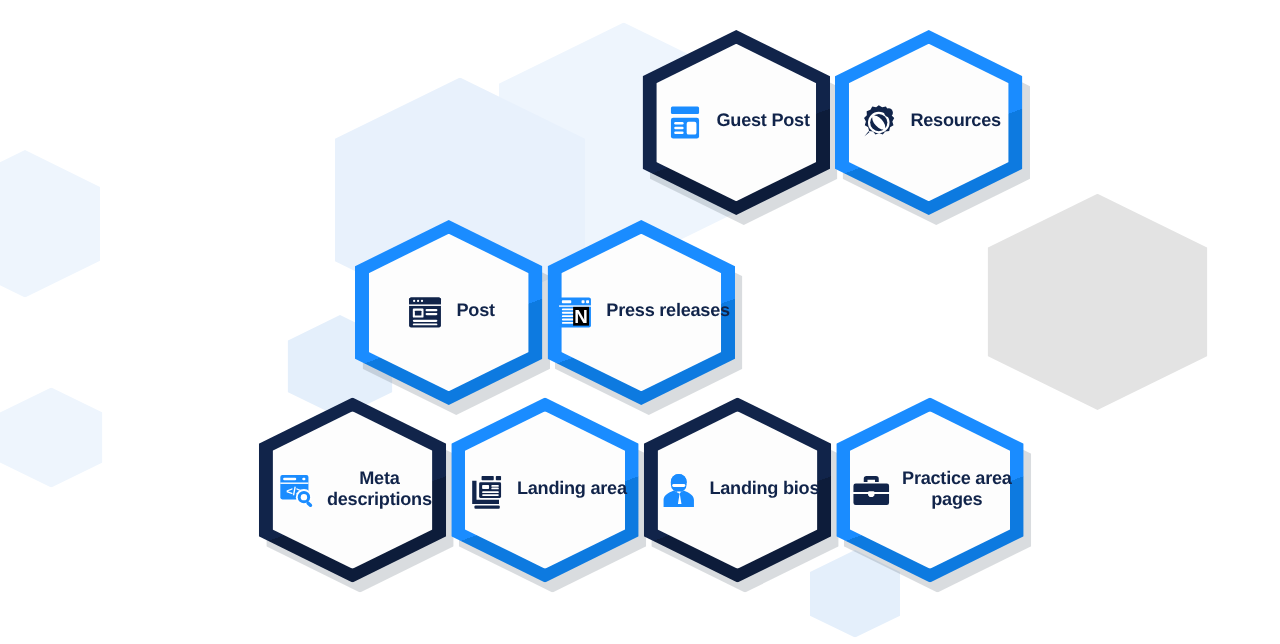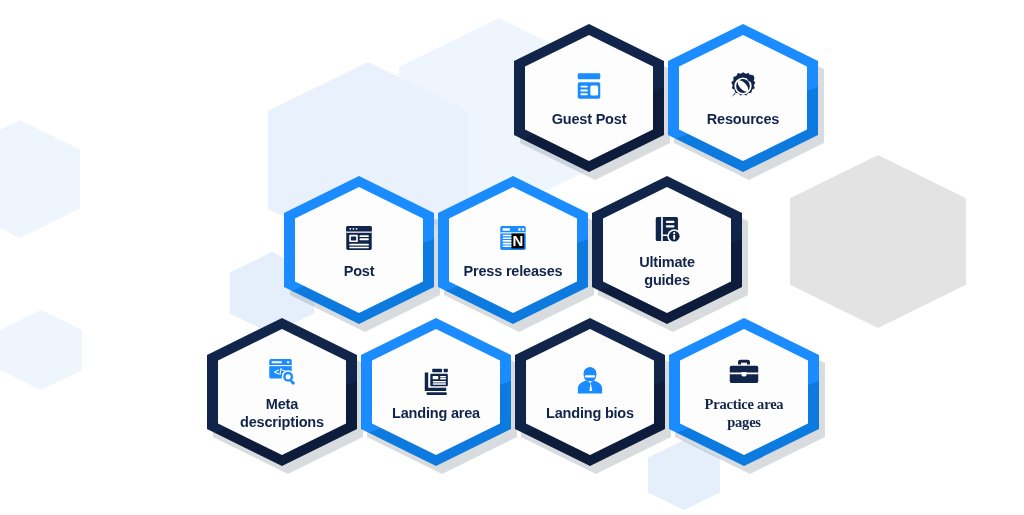--- a/index.html
+++ b/index.html
@@ -67,21 +67,21 @@
     background: #fdfdfd;
   }
 
   .hex-content {
     position: absolute;
     left: 0;
     top: 0;
     width: 150px;
     height: 148px;
     display: flex;
-    flex-direction: column;
+    flex-direction: row;
     align-items: center;
     justify-content: center;
     gap: 7px;
   }
 
   .hex-icon {
     width: 36px;
     height: 36px;
     display: block;
     flex: none;
@@ -158,21 +158,21 @@
           <path d="M24 7 a8.4 8.4 0 0 1 8.4 8.4 v2.6 a8.4 8.4 0 0 1 -16.8 0 v-2.6 A8.4 8.4 0 0 1 24 7z"></path>
            <path d="M15.6 15.4 a8.4 8.4 0 0 1 16.8 0 v1.2 h-16.8z"></path>
            <rect x="17" y="17.6" width="14" height="3.1" rx="1.5" fill="#fff"></rect>
            <path d="M18.6 24.6 L24 27.4 L29.4 24.6 l2.2 .9 c5.6 2.2 8.6 5.2 8.6 9.2 V42 h-32.4 v-7.3 c0-4 3-7 8.6-9.2z"></path>
            <path d="M21.8 25.6 h4.4 l-1.1 2.4 1.8 10.8 h-3.8 l1.8-10.8z" fill="#fff"></path>
            <path d="M24 27.6 L19 25.4 l-1 1.4 5 3.4 5-3.4 -1-1.4z" fill="#fff" opacity="0"></path>
         </svg>
         <div class="hex-label">Landing bios</div>
       </div>
     </div>
-    <div class="hex-card" style="left: 669px; top: 318px; font-family: Liberation Serif, serif;">
+    <div class="hex-card" style="left: 669px; top: 318px;">
       <div class="hex-shadow"></div>
       <div class="hex-outer" style="background: linear-gradient(160deg, rgb(26, 140, 255) 0%, rgb(26, 140, 255) 58%, rgb(13, 122, 224) 58%, rgb(13, 122, 224) 100%);"></div>
       <div class="hex-inner"></div>
       <div class="hex-content">
         <svg viewBox="0 0 48 48" class="hex-icon" fill="#11244a">
           <path d="M19 9 h10 a3 3 0 0 1 3 3 v3.4 h-4 v-2.4 h-8 v2.4 h-4 V12 a3 3 0 0 1 3-3z"></path>
            <path d="M7.4 17 h33.2 a2.4 2.4 0 0 1 2.4 2.4 v6.6 h-38 v-6.6 A2.4 2.4 0 0 1 7.4 17z"></path>
            <path d="M5 28.2 h16.6 v2.2 a1 1 0 0 0 1 1 h2.8 a1 1 0 0 0 1-1 v-2.2 H43 v9.4 a2.4 2.4 0 0 1 -2.4 2.4 H7.4 A2.4 2.4 0 0 1 5 37.6z"></path>
            <rect x="20.6" y="25.2" width="6.8" height="5.2" rx="1.2" fill="#fff"></rect>
         </svg>
@@ -217,40 +217,20 @@
            <rect x="10" y="23.2" width="28" height="2.1" rx="1" fill="#fff"></rect>
            <rect x="10" y="26.8" width="28" height="2.1" rx="1" fill="#fff"></rect>
            <rect x="10" y="30.4" width="28" height="2.1" rx="1" fill="#fff"></rect>
            <rect x="10" y="34" width="28" height="2.1" rx="1" fill="#fff"></rect>
            <rect x="22" y="18" width="17" height="20" fill="currentColor"></rect>
            <text x="30.5" y="35" font-family="Liberation Sans, sans-serif" font-size="20" font-weight="bold" fill="#fff" text-anchor="middle">N</text>
         </svg>
         <div class="hex-label">Press releases</div>
       </div>
     </div>
-    <div class="hex-card" style="left: 592px; top: 176px;">
-      <div class="hex-shadow"></div>
-      <div class="hex-outer" style="background: linear-gradient(160deg, rgb(17, 36, 74) 0%, rgb(17, 36, 74) 58%, rgb(13, 28, 58) 58%, rgb(13, 28, 58) 100%);"></div>
-      <div class="hex-inner"></div>
-      <div class="hex-content">
-        <svg viewBox="0 0 48 48" class="hex-icon" fill="#11244a">
-          <path d="M11 8 h5.2 v32 h-5.2 a2 2 0 0 1 -2-2 v-28 a2 2 0 0 1 2-2z"></path>
-           <path d="M18.4 8 h18 a2.2 2.2 0 0 1 2.2 2.2 v21 h-20.2z"></path>
-           <rect x="22.4" y="13" width="11.6" height="3" rx="1.5" fill="#fff"></rect>
-           <rect x="22.4" y="19" width="11.6" height="3" rx="1.5" fill="#fff"></rect>
-           <path d="M18.4 33.4 h20.2 v4.4 a2.2 2.2 0 0 1 -2.2 2.2 h-18z"></path>
-           <circle cx="33.6" cy="33.6" r="9.2" fill="#fff"></circle>
-           <circle cx="33.6" cy="33.6" r="7.2"></circle>
-           <circle cx="33.6" cy="29.6" r="1.5" fill="#fff"></circle>
-           <rect x="32.3" y="31.8" width="2.6" height="6.6" rx="1.3" fill="#fff"></rect>
-        </svg>
-        <div class="hex-label">Ultimate
-guides</div>
-      </div>
-    </div>
     <div class="hex-card" style="left: 514px; top: 24px;">
       <div class="hex-shadow"></div>
       <div class="hex-outer" style="background: linear-gradient(160deg, rgb(17, 36, 74) 0%, rgb(17, 36, 74) 58%, rgb(13, 28, 58) 58%, rgb(13, 28, 58) 100%);"></div>
       <div class="hex-inner"></div>
       <div class="hex-content">
         <svg viewBox="0 0 48 48" class="hex-icon" fill="#1a8cff">
           <rect x="9" y="7" width="30" height="8" rx="1.6"></rect>
            <rect x="9" y="19" width="30" height="22" rx="2.4"></rect>
            <rect x="12.5" y="23.5" width="10" height="2.6" rx="1.3" fill="#fff"></rect>
            <rect x="12.5" y="28.6" width="10" height="2.6" rx="1.3" fill="#fff"></rect>

